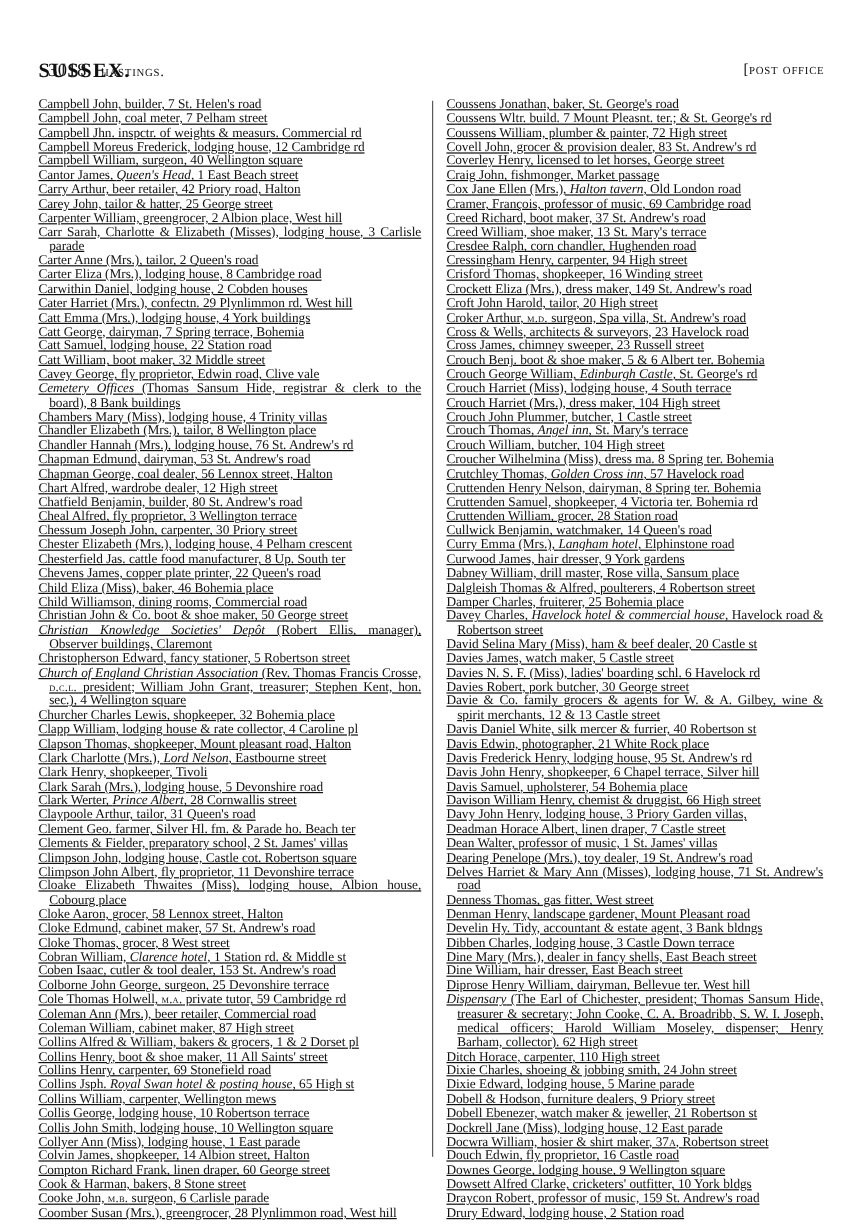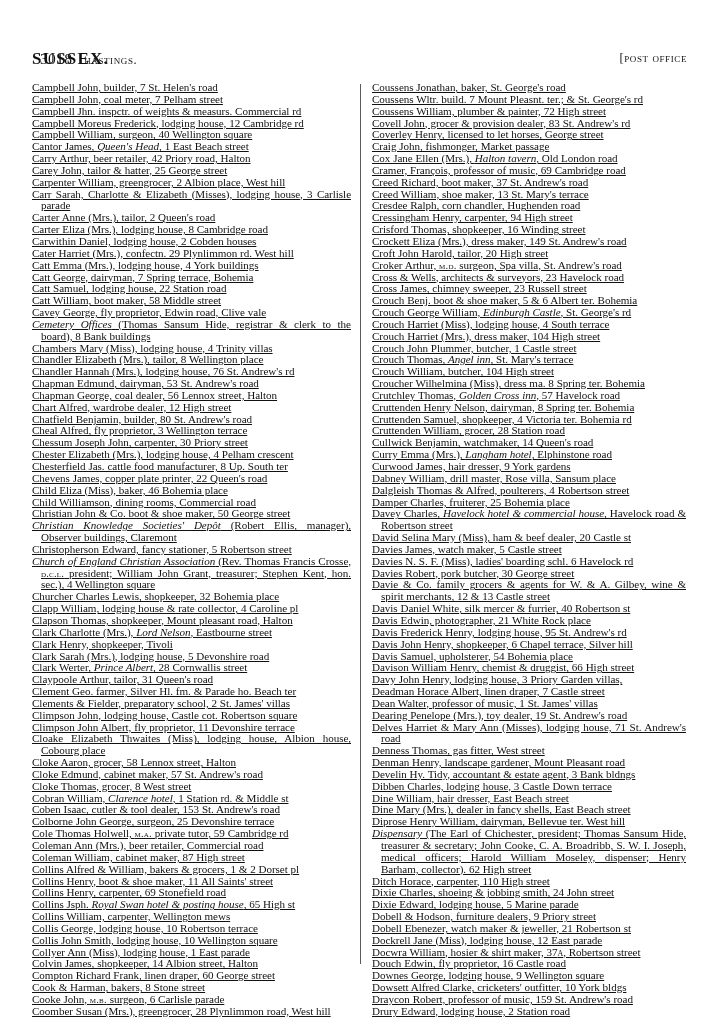--- a/index.html
+++ b/index.html
@@ -132,21 +132,21 @@
         <p class="entry just">Carey John, tailor &amp; hatter, 25 George street</p>
         <p class="entry just">Carpenter William, greengrocer, 2 Albion place, West hill</p>
         <p class="entry just">Carr Sarah, Charlotte &amp; Elizabeth (Misses), lodging house, 3 Carlisle parade</p>
         <p class="entry just">Carter Anne (Mrs.), tailor, 2 Queen's road</p>
         <p class="entry just">Carter Eliza (Mrs.), lodging house, 8 Cambridge road</p>
         <p class="entry just">Carwithin Daniel, lodging house, 2 Cobden houses</p>
         <p class="entry just">Cater Harriet (Mrs.), confectn. 29 Plynlimmon rd. West hill</p>
         <p class="entry just">Catt Emma (Mrs.), lodging house, 4 York buildings</p>
         <p class="entry just">Catt George, dairyman, 7 Spring terrace, Bohemia</p>
         <p class="entry just">Catt Samuel, lodging house, 22 Station road</p>
-        <p class="entry just">Catt William, boot maker, 58 Middle street</p>
+        <p class="entry just">Catt William, boot maker, 32 Middle street</p>
         <p class="entry just">Cavey George, fly proprietor, Edwin road, Clive vale</p>
         <p class="entry just"><i>Cemetery Offices</i> (Thomas Sansum Hide, registrar &amp; clerk to the board), 8 Bank buildings</p>
         <p class="entry just">Chambers Mary (Miss), lodging house, 4 Trinity villas</p>
         <p class="entry just">Chandler Elizabeth (Mrs.), tailor, 8 Wellington place</p>
         <p class="entry just">Chandler Hannah (Mrs.), lodging house, 76 St. Andrew's rd</p>
         <p class="entry just">Chapman Edmund, dairyman, 53 St. Andrew's road</p>
         <p class="entry just">Chapman George, coal dealer, 56 Lennox street, Halton</p>
         <p class="entry just">Chart Alfred, wardrobe dealer, 12 High street</p>
         <p class="entry just">Chatfield Benjamin, builder, 80 St. Andrew's road</p>
         <p class="entry just">Cheal Alfred, fly proprietor, 3 Wellington terrace</p>
@@ -247,22 +247,22 @@
         <p class="entry just">Davison William Henry, chemist &amp; druggist, 66 High street</p>
         <p class="entry just">Davy John Henry, lodging house, 3 Priory Garden villas,</p>
         <p class="entry just">Deadman Horace Albert, linen draper, 7 Castle street</p>
         <p class="entry just">Dean Walter, professor of music, 1 St. James' villas</p>
         <p class="entry just">Dearing Penelope (Mrs.), toy dealer, 19 St. Andrew's road</p>
         <p class="entry just">Delves Harriet &amp; Mary Ann (Misses), lodging house, 71 St. Andrew's road</p>
         <p class="entry just">Denness Thomas, gas fitter, West street</p>
         <p class="entry just">Denman Henry, landscape gardener, Mount Pleasant road</p>
         <p class="entry just">Develin Hy. Tidy, accountant &amp; estate agent, 3 Bank bldngs</p>
         <p class="entry just">Dibben Charles, lodging house, 3 Castle Down terrace</p>
+        <p class="entry just">Dine Mary (Mrs.), dealer in fancy shells, East Beach street</p>
         <p class="entry just">Dine William, hair dresser, East Beach street</p>
-        <p class="entry just">Dine Mary (Mrs.), dealer in fancy shells, East Beach street</p>
         <p class="entry just">Diprose Henry William, dairyman, Bellevue ter. West hill</p>
         <p class="entry just"><i>Dispensary</i> (The Earl of Chichester, president; Thomas Sansum Hide, treasurer &amp; secretary; John Cooke, C. A. Broadribb, S. W. I. Joseph, medical officers; Harold William Moseley, dispenser; Henry Barham, collector). 62 High street</p>
         <p class="entry just">Ditch Horace, carpenter, 110 High street</p>
         <p class="entry just">Dixie Charles, shoeing &amp; jobbing smith, 24 John street</p>
         <p class="entry just">Dixie Edward, lodging house, 5 Marine parade</p>
         <p class="entry just">Dobell &amp; Hodson, furniture dealers, 9 Priory street</p>
         <p class="entry just">Dobell Ebenezer, watch maker &amp; jeweller, 21 Robertson st</p>
         <p class="entry just">Dockrell Jane (Miss), lodging house, 12 East parade</p>
         <p class="entry just">Docwra William, hosier &amp; shirt maker, 37<span style="font-variant:small-caps;text-transform:lowercase">A</span>, Robertson street</p>
         <p class="entry just">Douch Edwin, fly proprietor, 16 Castle road</p>

